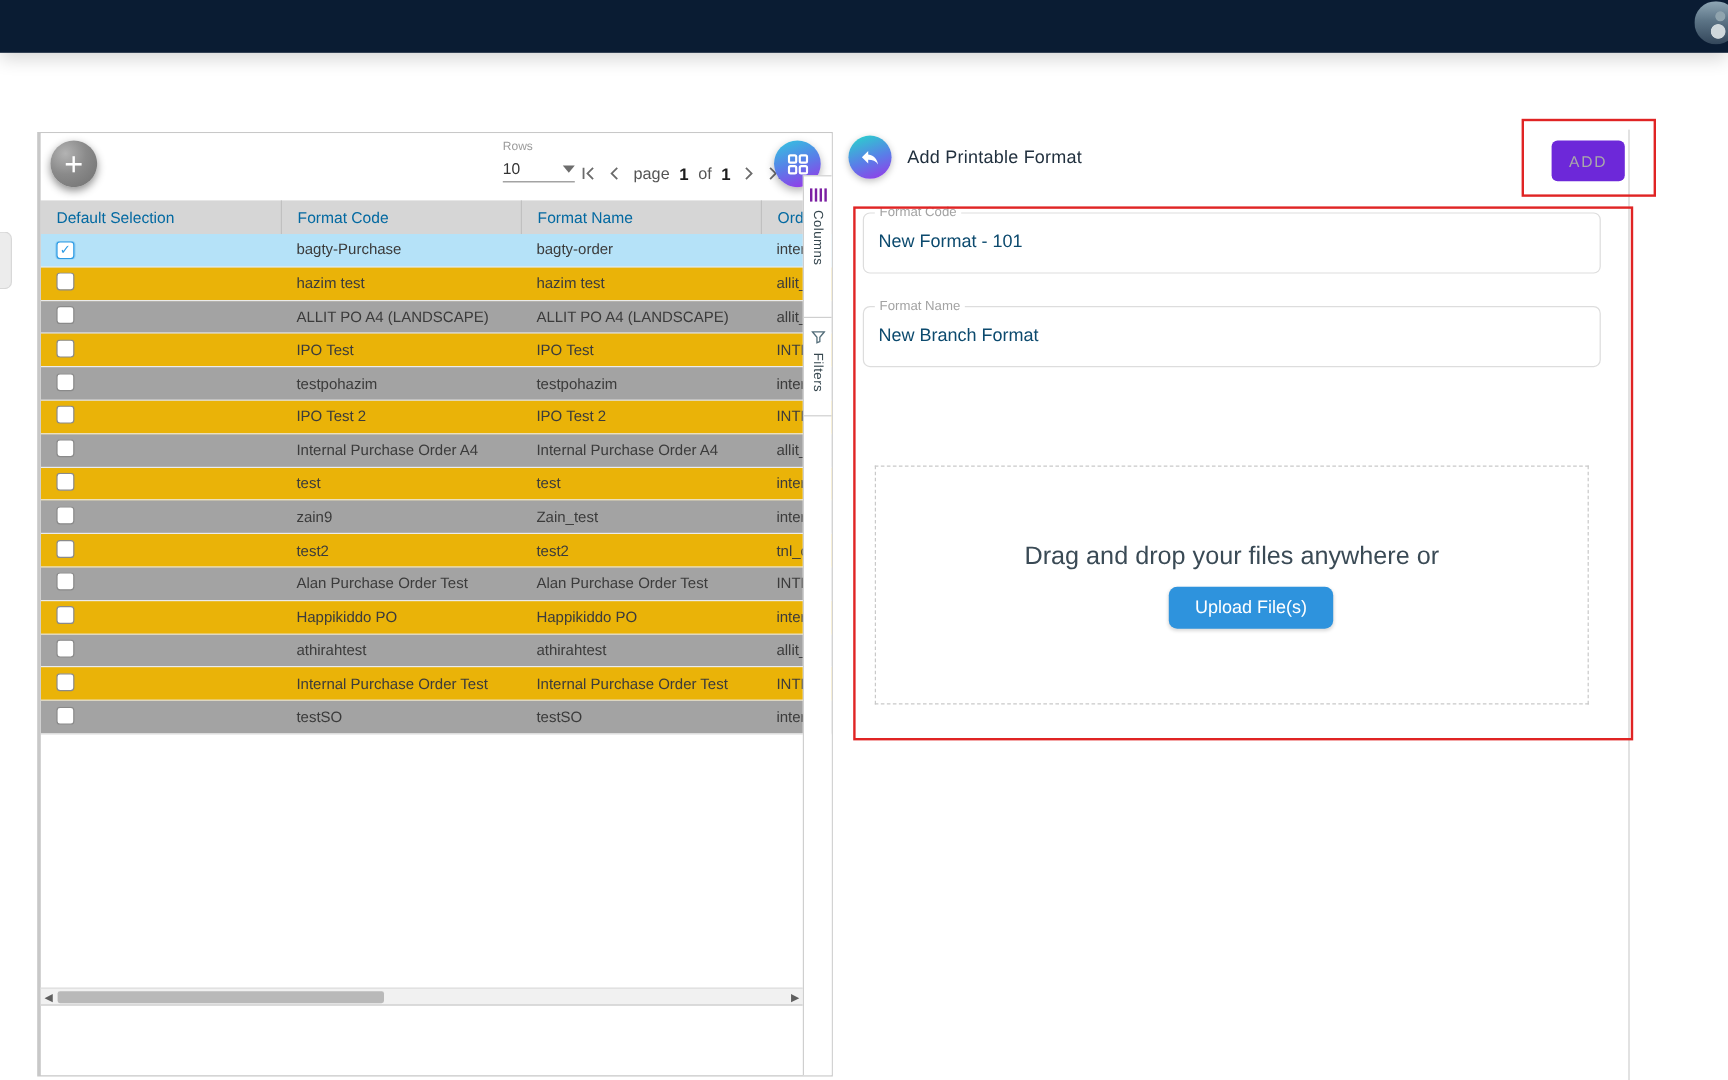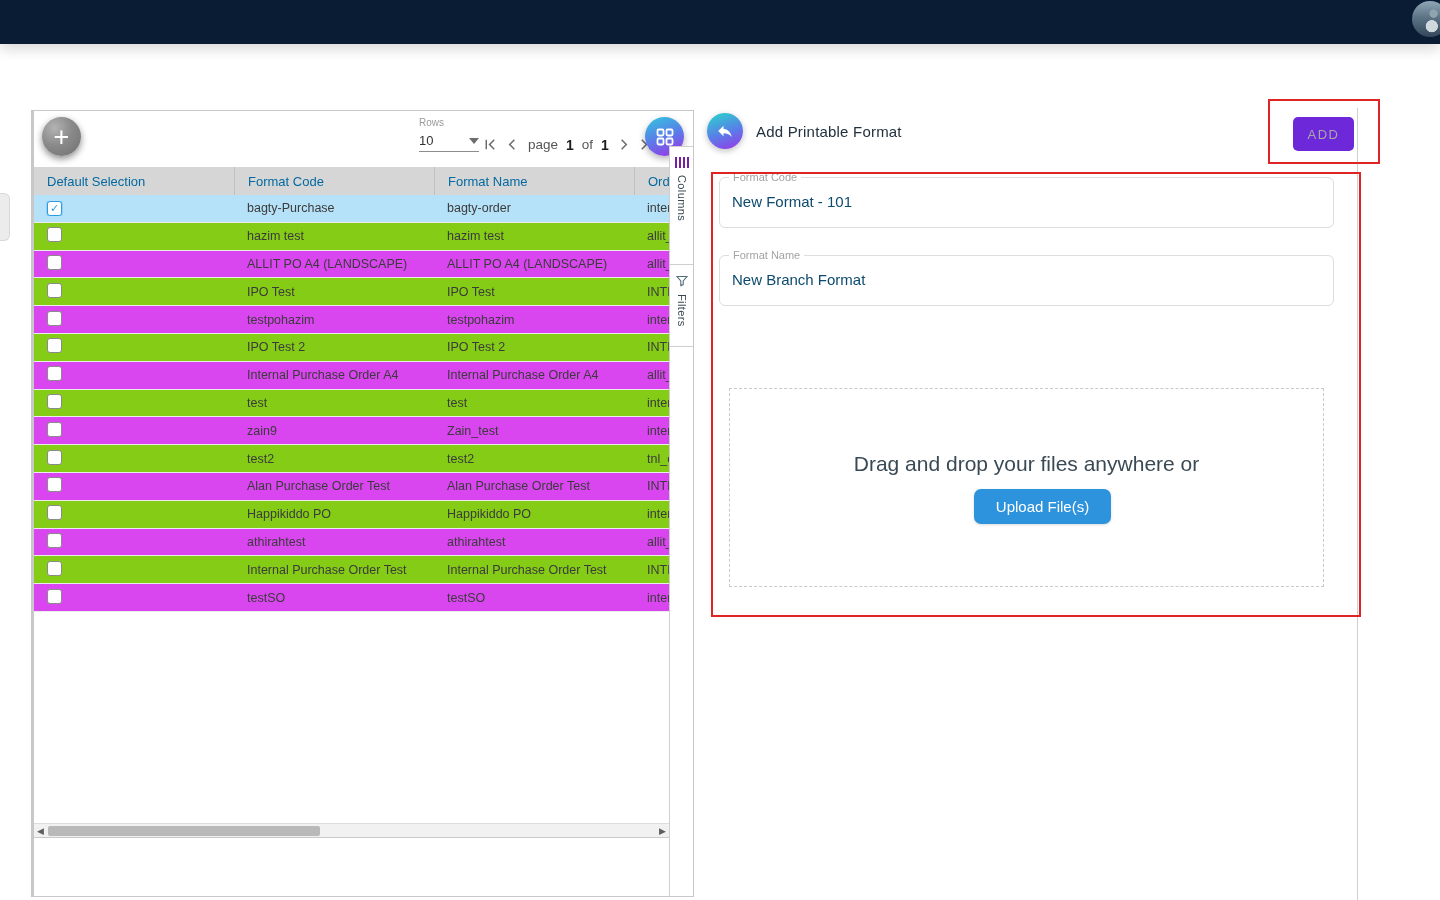--- a/index.html
+++ b/index.html
@@ -49,22 +49,22 @@
                  box-shadow:0 3px 7px rgba(0,0,0,.3); cursor:pointer;
                  display:flex; align-items:center; justify-content:center; }
 
   .thead { position:absolute; left:0; top:56px; right:0; height:28px; background:#d6d6d6;
            display:flex; align-items:center; }
   .hcell { font-size:13px; color:#0369a1; padding-left:13px; height:100%; display:flex; align-items:center; }
   .hcell.c1,.hcell.c2,.hcell.c3 { border-left:1px solid #c0c0c0; }
   .c0 { width:200px; } .c1 { width:200px; } .c2 { width:200px; } .c3 { flex:1; overflow:hidden; white-space:nowrap; }
 
   .tbody { position:absolute; left:0; top:84px; right:0; height:417px; overflow:hidden; }
-  .trow { display:flex; align-items:center; height:27.8px; background:#d946ef; border-bottom:1px solid #ebebeb; cursor:pointer; }
-  .trow.alt { background:#84cc16; }
+  .trow { display:flex; align-items:center; height:27.8px; background:#a3a3a3; border-bottom:1px solid #ebebeb; cursor:pointer; }
+  .trow.alt { background:#eab308; }
   .trow.selected { background:var(--selected-row-bg,#b5e2f8); }
   .tcell { font-size:12.5px; color:#3b3b3b; padding-left:13px; overflow:hidden; white-space:nowrap; }
   .cb { display:inline-flex; align-items:center; justify-content:center; width:15px; height:15px;
         border:1px solid #8a8a8a; border-radius:3px; background:#fff; font-size:11px; color:transparent; }
   .cb.checked { border-color:#2d9be4; color:#2d9be4; box-shadow:0 0 0 1px rgba(45,155,228,.25); }
 
   
   .side-tabs { position:absolute; top:35px; right:0; bottom:0; width:24px; background:#fff;
                border-left:1px solid #cfcfcf; border-top:1px solid #cfcfcf; z-index:6; }
   .side-tab { display:flex; flex-direction:column; align-items:center; gap:7px; padding-top:10px;

